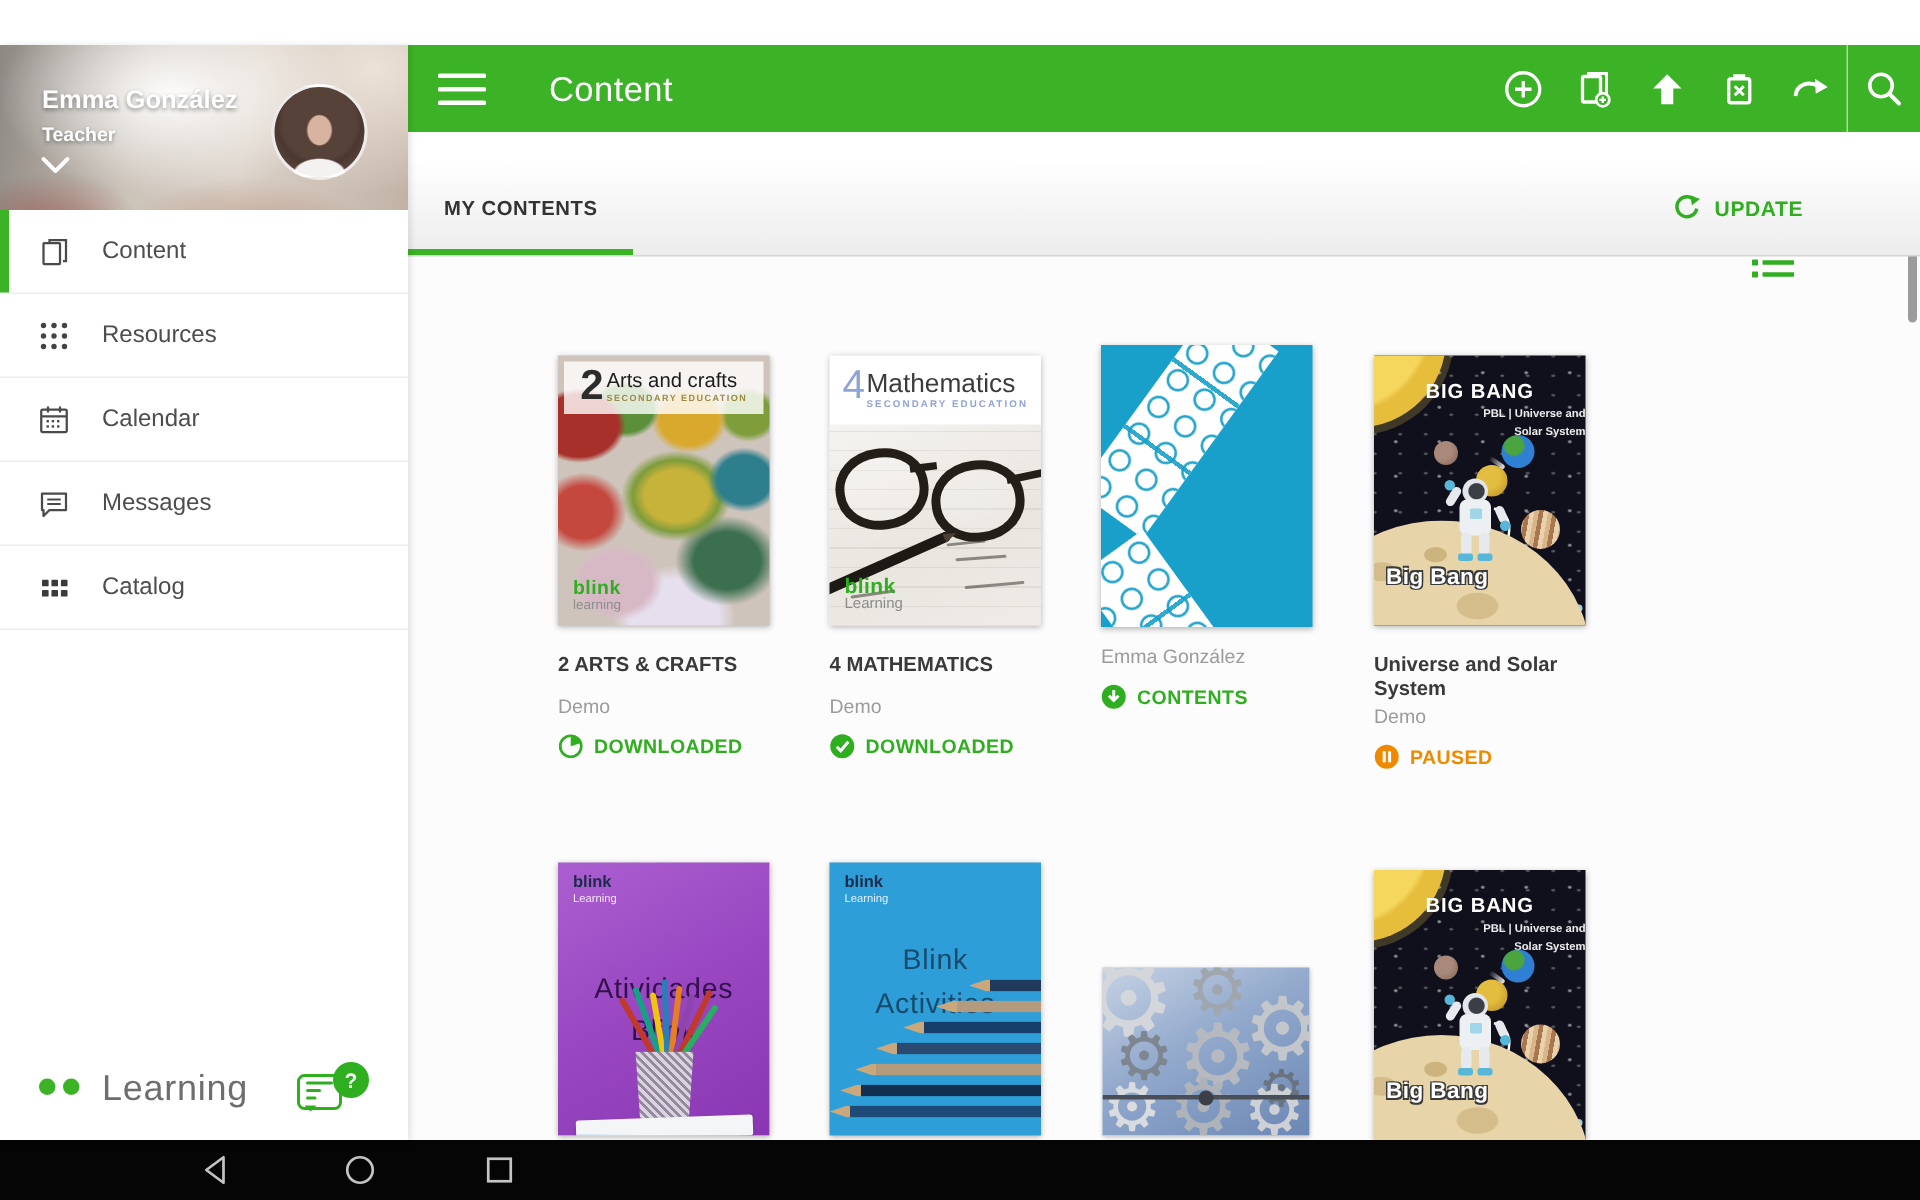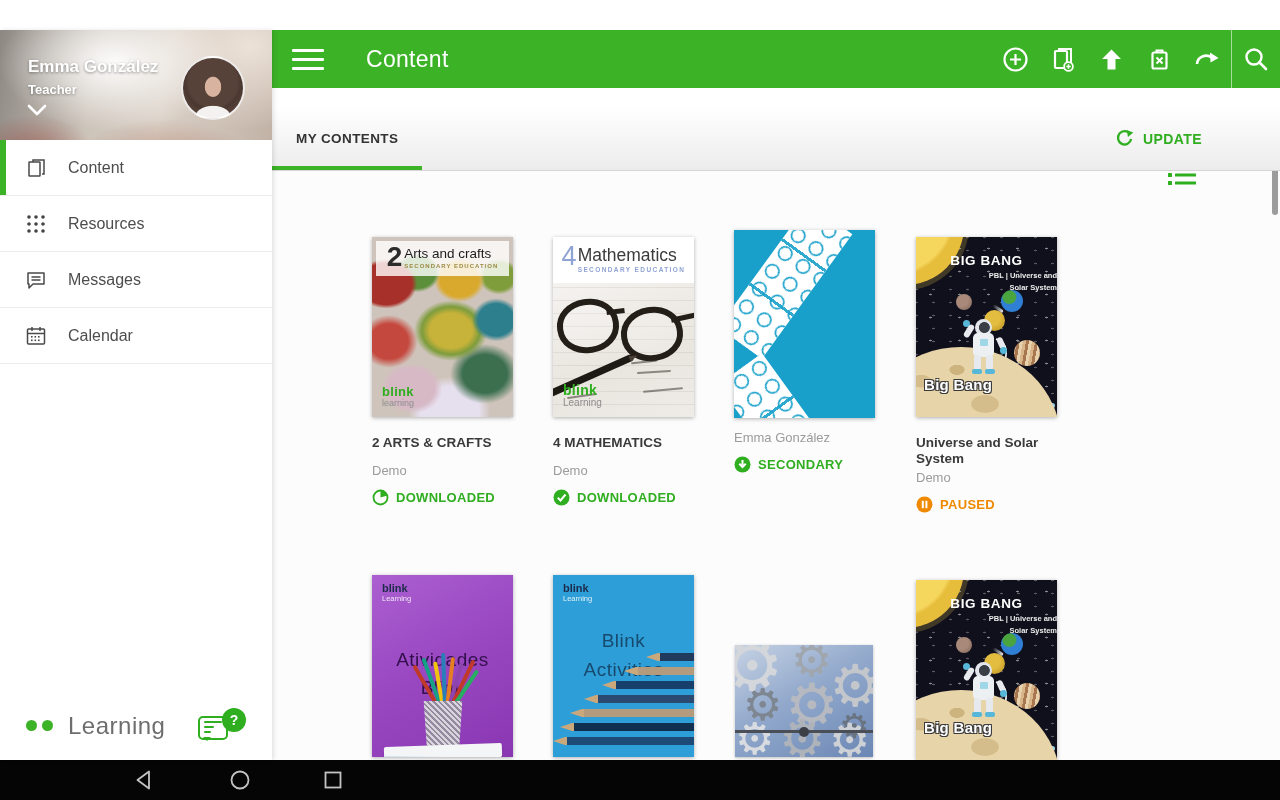--- a/index.html
+++ b/index.html
@@ -243,39 +243,52 @@
               <circle cx="19" cy="12" r="1.8"></circle>
             <circle cx="5" cy="19" r="1.8"></circle>
               <circle cx="12" cy="19" r="1.8"></circle>
               <circle cx="19" cy="19" r="1.8"></circle>
           </g>
         </svg>
         <span class="lbl">Resources</span>
       </li>
       <li>
         <svg class="mi" viewBox="0 0 24 24">
-          <path d="M4 5 h16 v11 h-11 l-4 4 v-4 h-1 z" fill="none" stroke="#4a4a4a" stroke-width="1.5" stroke-linejoin="round"></path>
-          <path d="M7.5 9 h9 M7.5 12 h9" fill="none" stroke="#4a4a4a" stroke-width="1.3"></path>
-        </svg>
-        <span class="lbl">Messages</span>
-      </li>
-      <li>
-        <svg class="mi" viewBox="0 0 24 24">
           <rect x="3.5" y="5" width="17" height="15" rx="1" fill="none" stroke="#4a4a4a" stroke-width="1.5"></rect>
           <path d="M3.5 9.5 h17 M8 3 v4 M16 3 v4" fill="none" stroke="#4a4a4a" stroke-width="1.5"></path>
           <g fill="#4a4a4a">
             <rect x="7" y="12" width="1.6" height="1.6"></rect>
               <rect x="10.5" y="12" width="1.6" height="1.6"></rect>
               <rect x="14" y="12" width="1.6" height="1.6"></rect>
             <rect x="7" y="15.5" width="1.6" height="1.6"></rect>
               <rect x="10.5" y="15.5" width="1.6" height="1.6"></rect>
               <rect x="14" y="15.5" width="1.6" height="1.6"></rect>
           </g>
         </svg>
         <span class="lbl">Calendar</span>
+      </li>
+      <li>
+        <svg class="mi" viewBox="0 0 24 24">
+          <path d="M4 5 h16 v11 h-11 l-4 4 v-4 h-1 z" fill="none" stroke="#4a4a4a" stroke-width="1.5" stroke-linejoin="round"></path>
+          <path d="M7.5 9 h9 M7.5 12 h9" fill="none" stroke="#4a4a4a" stroke-width="1.3"></path>
+        </svg>
+        <span class="lbl">Messages</span>
+      </li>
+      <li>
+        <svg class="mi" viewBox="0 0 24 24">
+          <g fill="#3a3a3a">
+            <rect x="4" y="6.5" width="4.4" height="4.4" rx="0.6"></rect>
+              <rect x="10.3" y="6.5" width="4.4" height="4.4" rx="0.6"></rect>
+              <rect x="16.6" y="6.5" width="4.4" height="4.4" rx="0.6"></rect>
+            <rect x="4" y="13.3" width="4.4" height="4.4" rx="0.6"></rect>
+              <rect x="10.3" y="13.3" width="4.4" height="4.4" rx="0.6"></rect>
+              <rect x="16.6" y="13.3" width="4.4" height="4.4" rx="0.6"></rect>
+          </g>
+        </svg>
+        <span class="lbl">Catalog</span>
       </li>
     </ul>
     <div class="sidebar-footer">
       <div class="brand">
         <span class="dots"><i></i><i></i></span>
         <span class="bword">Learning</span>
       </div>
       <div class="help">
         <span class="bub">
             <i></i>
@@ -427,21 +440,21 @@
         <div class="it-line it-l1"></div>
         <div class="it-stripe it-s1"></div>
         <div class="it-stripe it-s2"></div>
       </div>
       <div class="author">Emma González</div>
       <div class="status green">
         <svg width="17" height="17" viewBox="0 0 17 17">
           <circle cx="8.5" cy="8.5" r="8" fill="#2fae1f"></circle>
           <path d="M8.5 4 v6 M5.3 7.8 l3.2 3.2 3.2-3.2" fill="none" stroke="#fff" stroke-width="2"></path>
         </svg>
-        <span>SECONDARY</span>
+        <span>CONTENTS</span>
       </div>
     </div>
 
     <div class="card tight" id="card4">
       <div class="cover cover-bb">
         <div class="bb-sun"></div>
         <div class="bb-title">BIG BANG</div>
         <div class="bb-sub pre">PBL | Universe and
 Solar System</div>
         <div class="planet p-mercury"></div>

